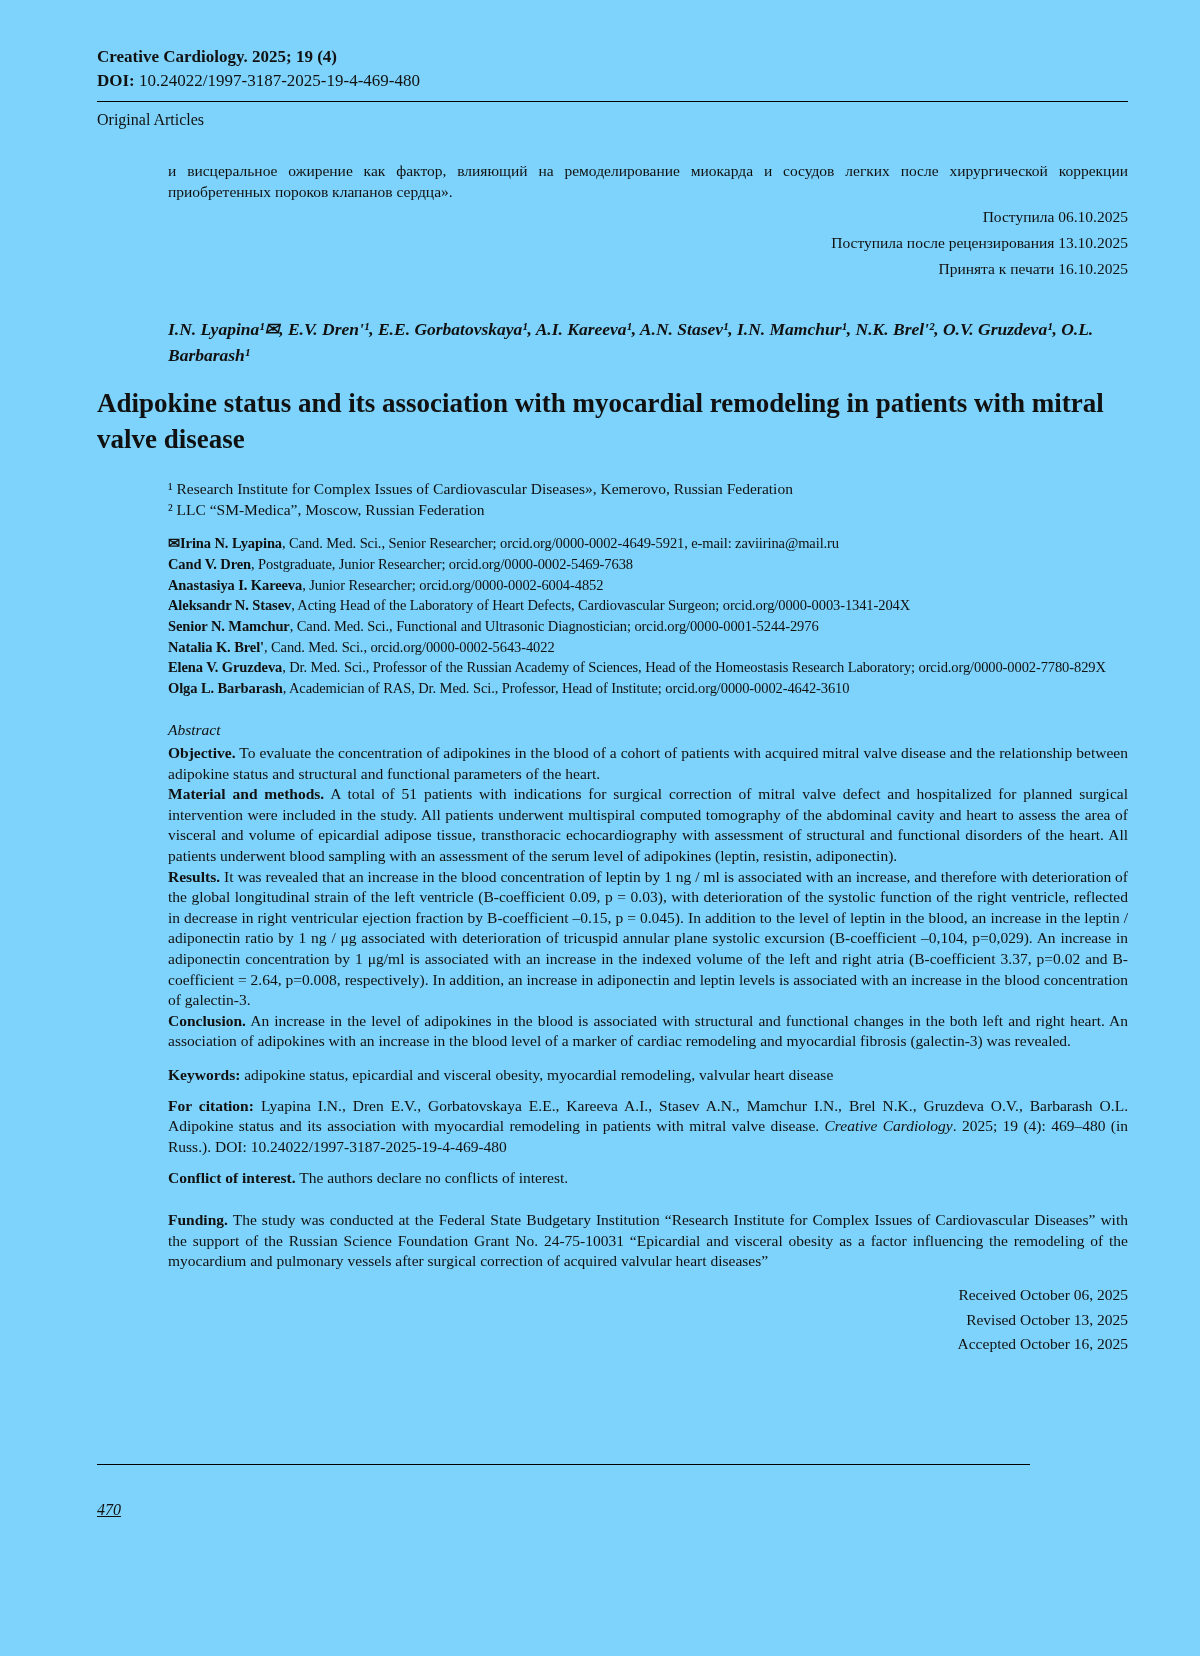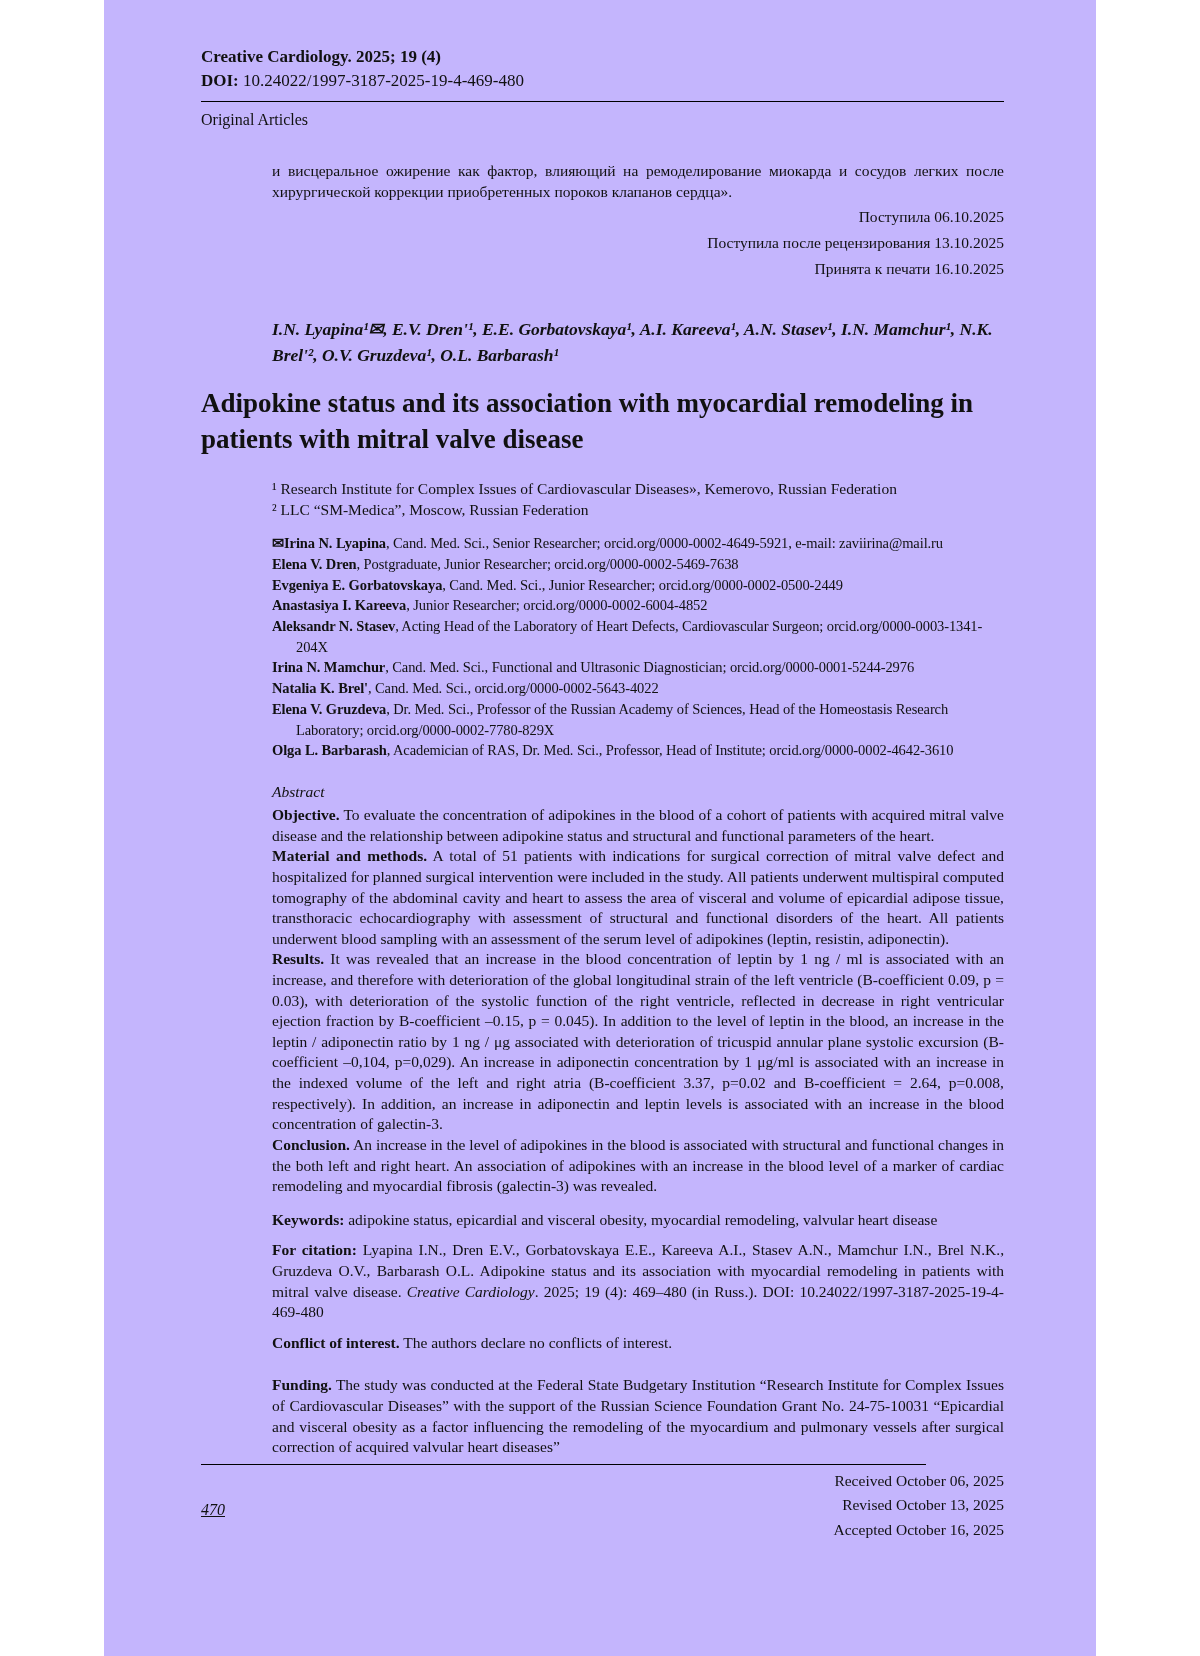--- a/index.html
+++ b/index.html
@@ -1,22 +1,22 @@
 <!DOCTYPE html>
 <html><head>
 <meta charset="utf-8">
 <style>
   html, body { margin: 0; padding: 0; background: #ffffff; }
   body { font-family: "Liberation Serif", serif; color: #111; }
   .page {
-    width: 992px; height: 1656px;
+    width: 1200px; height: 1656px;
     position: relative; overflow: hidden;
     box-sizing: border-box;
-    padding: 46px 92px 0 97px;
-    background: #c4b5fd;
+    padding: 46px 72px 0 97px;
+    background: #7dd3fc;
     margin: 0 auto;
   }
   .journal { font-weight: bold; font-size: 17px; line-height: 1.3; }
   .doi { font-size: 17px; line-height: 1.3; margin-top: 2px; }
   .doi b { font-weight: bold; }
   .rule { border: none; border-top: 1.6px solid #000; margin: 9px 0 0 0; }
   .section { font-size: 16px; margin-top: 9px; }
 
   .indent { margin-left: 71px; }
 
@@ -80,25 +80,24 @@
 
   <h1 class="title">Adipokine status and its association with myocardial remodeling in patients with mitral valve disease</h1>
 
   <div class="affils indent">
     <p>¹ Research Institute for Complex Issues of Cardiovascular Diseases», Kemerovo, Russian Federation</p>
     <p>² LLC “SM-Medica”, Moscow, Russian Federation</p>
   </div>
 
   <div class="contribs indent">
     <p class="contrib"><b>✉Irina N. Lyapina</b><span>, Cand. Med. Sci., Senior Researcher; orcid.org/0000-0002-4649-5921, e-mail: zaviirina@mail.ru</span></p>
-    <p class="contrib"><b>Elena V. Dren</b><span>, Postgraduate, Junior Researcher; orcid.org/0000-0002-5469-7638</span></p>
-    <p class="contrib"><b>Evgeniya E. Gorbatovskaya</b><span>, Cand. Med. Sci., Junior Researcher; orcid.org/0000-0002-0500-2449</span></p>
+    <p class="contrib"><b>Cand V. Dren</b><span>, Postgraduate, Junior Researcher; orcid.org/0000-0002-5469-7638</span></p>
     <p class="contrib"><b>Anastasiya I. Kareeva</b><span>, Junior Researcher; orcid.org/0000-0002-6004-4852</span></p>
     <p class="contrib"><b>Aleksandr N. Stasev</b><span>, Acting Head of the Laboratory of Heart Defects, Cardiovascular Surgeon; orcid.org/0000-0003-1341-204X</span></p>
-    <p class="contrib"><b>Irina N. Mamchur</b><span>, Cand. Med. Sci., Functional and Ultrasonic Diagnostician; orcid.org/0000-0001-5244-2976</span></p>
+    <p class="contrib"><b>Senior N. Mamchur</b><span>, Cand. Med. Sci., Functional and Ultrasonic Diagnostician; orcid.org/0000-0001-5244-2976</span></p>
     <p class="contrib"><b>Natalia K. Brel'</b><span>, Cand. Med. Sci., orcid.org/0000-0002-5643-4022</span></p>
     <p class="contrib"><b>Elena V. Gruzdeva</b><span>, Dr. Med. Sci., Professor of the Russian Academy of Sciences, Head of the Homeostasis Research Laboratory; orcid.org/0000-0002-7780-829X</span></p>
     <p class="contrib"><b>Olga L. Barbarash</b><span>, Academician of RAS, Dr. Med. Sci., Professor, Head of Institute; orcid.org/0000-0002-4642-3610</span></p>
   </div>
 
   <div class="abstract-heading indent">Abstract</div>
 
   <div class="abstract-body indent">
     <p class="jpara"><b>Objective.</b> <span>To evaluate the concentration of adipokines in the blood of a cohort of patients with acquired mitral valve disease and the relationship between adipokine status and structural and functional parameters of the heart.</span></p>
     <p class="jpara"><b>Material and methods.</b> <span>A total of 51 patients with indications for surgical correction of mitral valve defect and hospitalized for planned surgical intervention were included in the study. All patients underwent multispiral computed tomography of the abdominal cavity and heart to assess the area of visceral and volume of epicardial adipose tissue, transthoracic echocardiography with assessment of structural and functional disorders of the heart. All patients underwent blood sampling with an assessment of the serum level of adipokines (leptin, resistin, adiponectin).</span></p>

